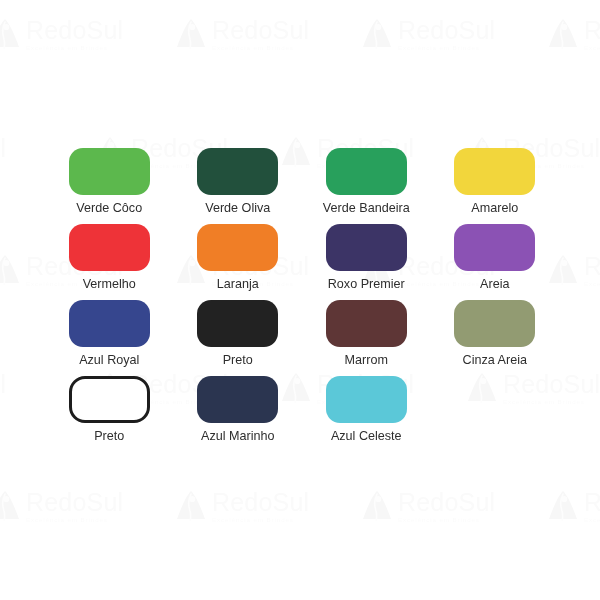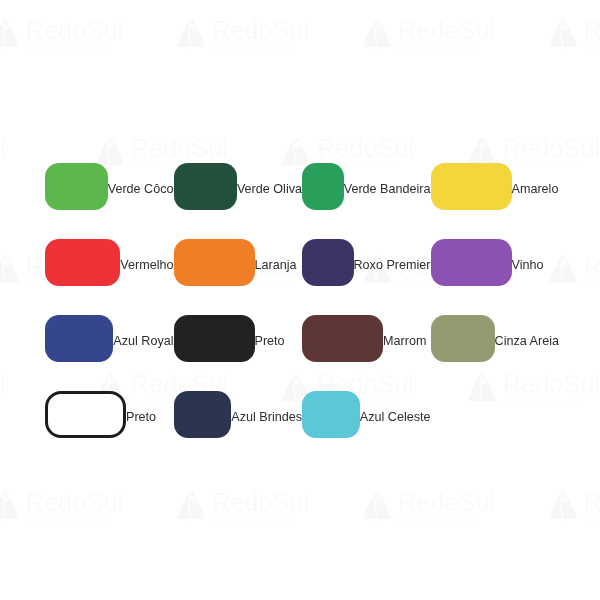--- a/index.html
+++ b/index.html
@@ -62,21 +62,21 @@
     top: 148px;
     width: 514px;
   }
   .swatch-grid {
     display: grid;
     grid-template-columns: repeat(4, 128.5px);
     grid-auto-rows: 76px;
   }
   .swatch-cell {
     display: flex;
-    flex-direction: row;
+    flex-direction: column;
     align-items: center;
   }
   .swatch-chip {
     width: 81px;
     height: 47px;
     border-radius: 14px;
     background: #cccccc;
   }
   .swatch-chip.outlined {
     border: 3px solid #1d1d1d;
@@ -339,21 +339,21 @@
     <div class="swatch-label">Laranja</div>
   </div>
 
   <div class="swatch-cell">
     <div class="swatch-chip" style="background: rgb(60, 52, 102);"></div>
     <div class="swatch-label">Roxo Premier</div>
   </div>
 
   <div class="swatch-cell">
     <div class="swatch-chip" style="background: rgb(139, 82, 180);"></div>
-    <div class="swatch-label">Vinho</div>
+    <div class="swatch-label">Areia</div>
   </div>
 
   <div class="swatch-cell">
     <div class="swatch-chip" style="background: rgb(54, 70, 142);"></div>
     <div class="swatch-label">Azul Royal</div>
   </div>
 
   <div class="swatch-cell">
     <div class="swatch-chip" style="background: rgb(34, 34, 34);"></div>
     <div class="swatch-label">Preto</div>
@@ -370,21 +370,21 @@
   </div>
 
 
   <div class="swatch-cell">
     <div class="swatch-chip outlined" style="background: rgb(255, 255, 255);"></div>
     <div class="swatch-label">Preto</div>
   </div>
 
   <div class="swatch-cell">
     <div class="swatch-chip" style="background: rgb(43, 53, 80);"></div>
-    <div class="swatch-label">Azul Brindes</div>
+    <div class="swatch-label">Azul Marinho</div>
   </div>
 
   <div class="swatch-cell">
     <div class="swatch-chip" style="background: rgb(91, 200, 216);"></div>
     <div class="swatch-label">Azul Celeste</div>
   </div>
 </div>
 </main>
 
 </body></html>

